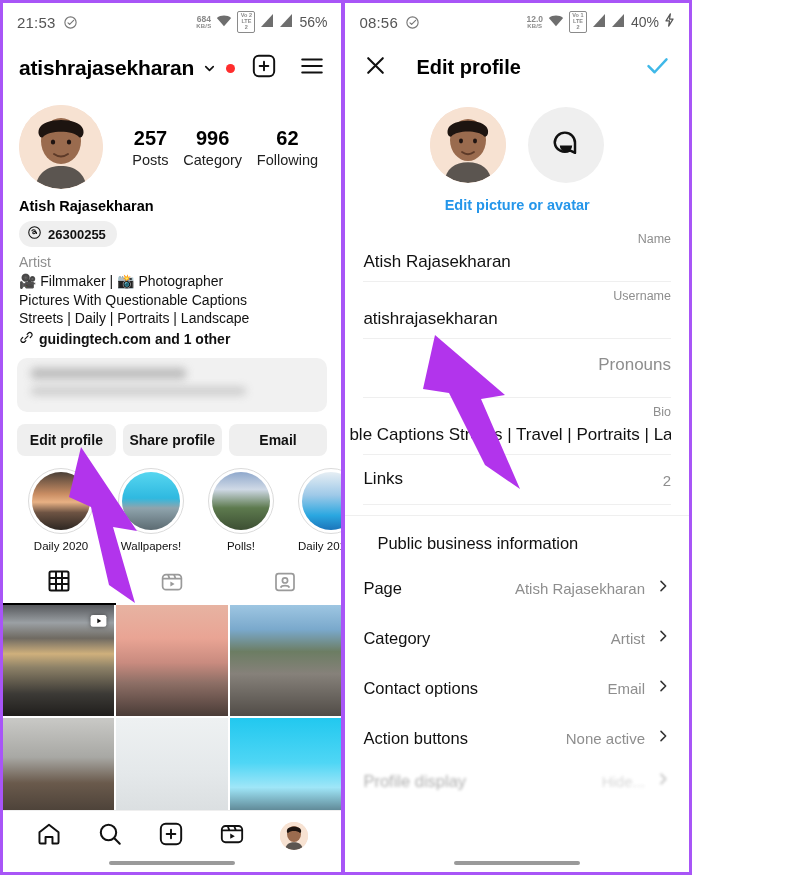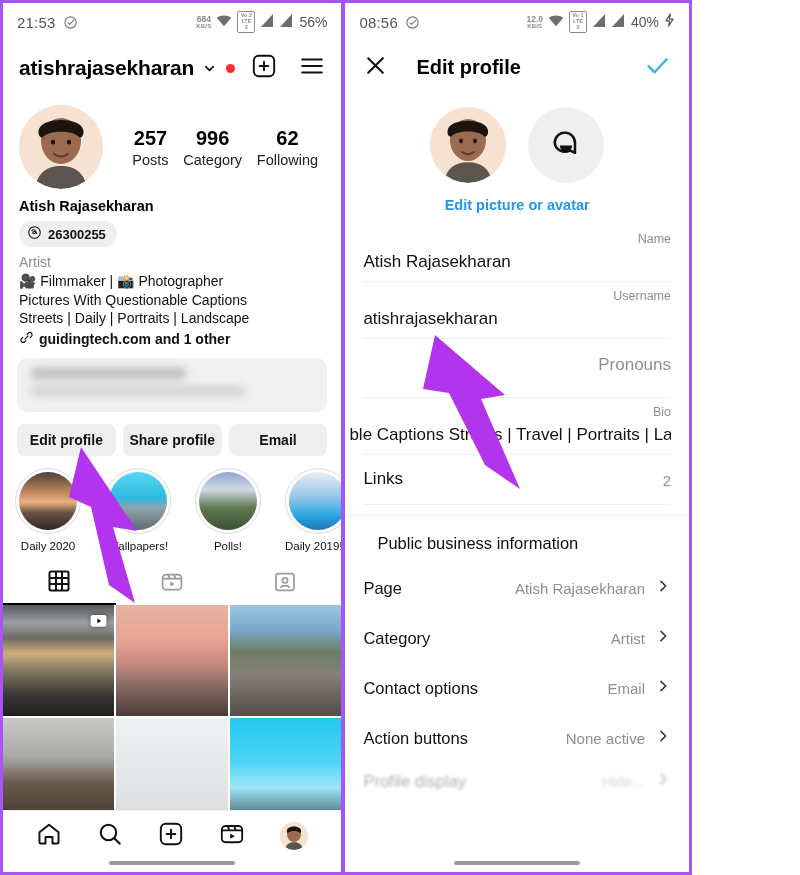--- a/index.html
+++ b/index.html
@@ -96,21 +96,21 @@
 
   
   .act-row { display: flex; gap: 7px; padding: 12px 14px 0 14px; }
   .act-btn {
     flex: 1; height: 32px; border-radius: 8px; background:#efefef;
     display:flex; align-items:center; justify-content:center;
     font-size: 14px; font-weight: 700; color:#111;
   }
 
   
-  .highlights { display:flex; gap: 24px; padding: 12px 12px 0 12px; overflow:hidden; }
+  .highlights { display:flex; gap: 24px; padding: 12px 12px 0 25px; overflow:hidden; }
   .hl { width: 66px; flex:none; text-align:center; }
   .hl-ring {
     width: 66px; height: 66px; border-radius: 50%;
     border: 1.4px solid #dbdbdb; padding: 3px; background:#fff;
   }
   .hl-img { width: 100%; height: 100%; border-radius: 50%; overflow: hidden; }
   .hl-name { font-size: 11.5px; color:#111; margin-top: 6px; white-space:nowrap; }
 
   
   .ig-tabs { display:flex; margin-top: 11px; height: 42px; }

